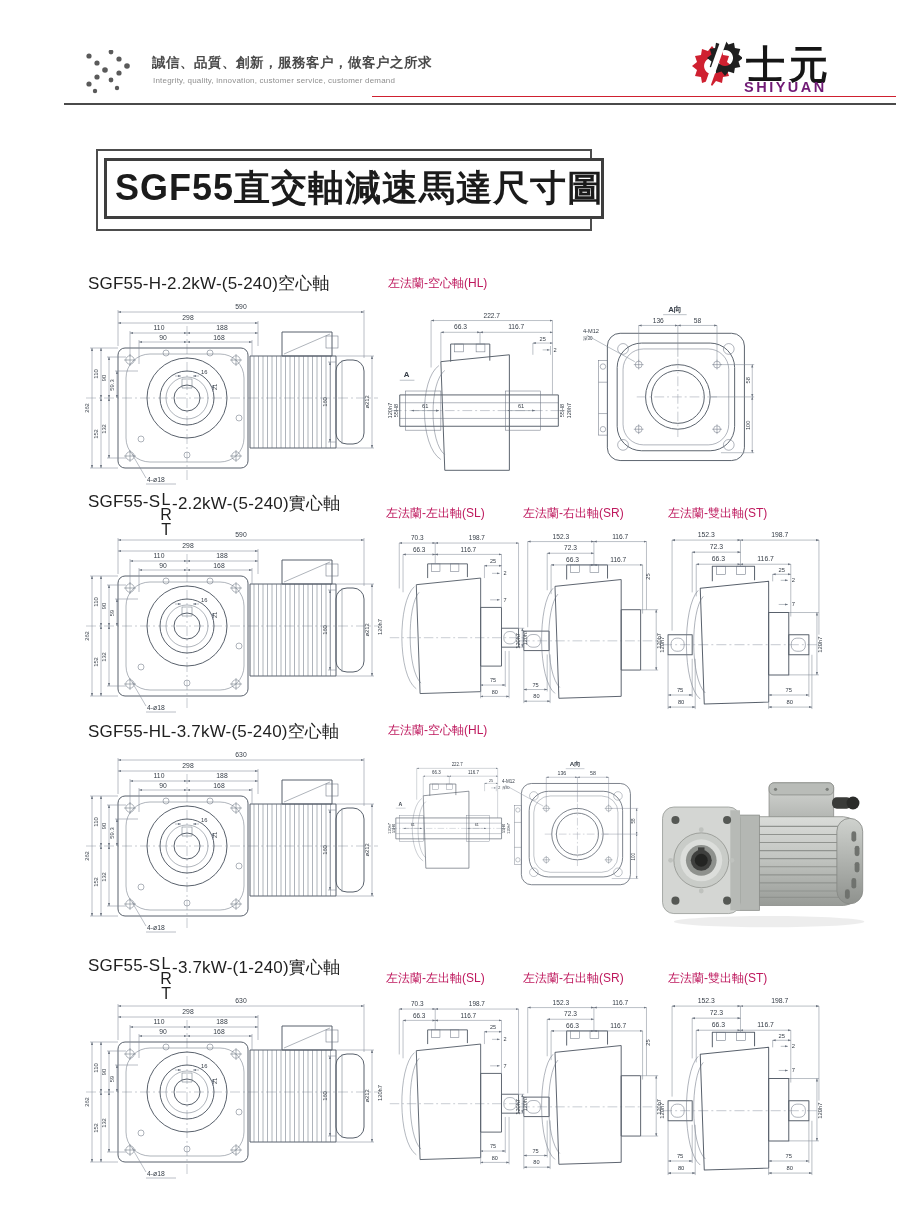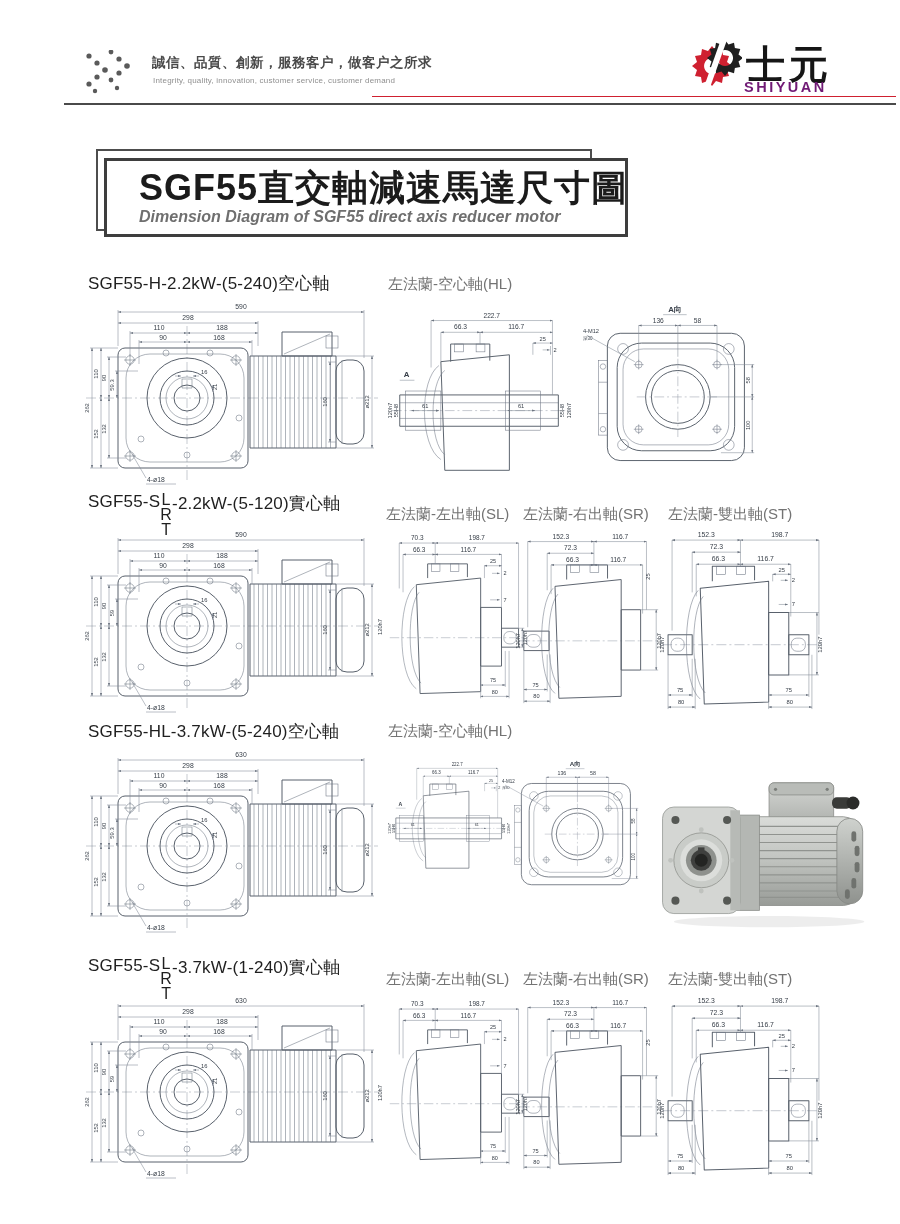--- a/index.html
+++ b/index.html
@@ -8,28 +8,28 @@
   .abs{position:absolute;}
   
   .slogan-zh{font-size:13.5px;font-weight:bold;color:#4a4a4a;letter-spacing:.5px;white-space:nowrap;}
   .slogan-en{font-size:8px;color:#8f8f8f;letter-spacing:.2px;white-space:nowrap;}
   .brand-zh{font-size:39px;font-weight:900;color:#161616;letter-spacing:4px;white-space:nowrap;}
   .brand-en{font-size:14.5px;font-weight:800;color:#701a75;letter-spacing:2.5px;white-space:nowrap;}
   .rule{position:absolute;height:0;border-top:2px solid #4a4a4a;}
   .rule.red{border-top:1.6px solid #cf2030;}
   
   .tb-back{position:absolute;border:2px solid #4d4d4d;background:#fff;}
-  .tb-front{position:absolute;border:3px solid #3e3e3e;background:#fff;padding:6px 16px 8px 32px;}
+  .tb-front{position:absolute;border:3px solid #3e3e3e;background:#fff;padding:6px 16px 8px 8px;}
   .title-zh{font-size:36px;font-weight:900;color:#1b1b1b;letter-spacing:1px;white-space:nowrap;line-height:1.15;}
   .title-en{font-size:16px;font-weight:bold;font-style:italic;color:#6f6f6f;white-space:nowrap;}
   
   .model{font-size:17px;color:#1f1f1f;letter-spacing:.2px;white-space:nowrap;display:flex;align-items:flex-start;}
   .stack{display:inline-flex;flex-direction:column;align-items:center;line-height:.95;}
   .stack span{font-size:16px;}
-  .viewlbl{font-size:15px;color:#737373;white-space:nowrap;}
+  .viewlbl{font-size:12px;color:#be185d;white-space:nowrap;}
   
   .draw svg{display:block;width:100%;height:auto;overflow:visible;}
   .ln{stroke:#59616c;stroke-width:1;fill:none;stroke-linejoin:round;}
   .tn{stroke:#6d7583;stroke-width:.55;fill:none;}
   .dm{stroke:#828a96;stroke-width:.55;fill:none;}
   .cl{stroke:#8d95a2;stroke-width:.5;fill:none;stroke-dasharray:10 3 2 3;}
   .tx{font-family:"Liberation Sans",sans-serif;font-size:6.8px;fill:#39404a;text-anchor:middle;}
   .t6{font-size:5.8px;}
   .t5{font-size:4.6px;}
   .t8{font-size:8px;font-weight:bold;}
@@ -96,21 +96,20 @@
   </div>
   <div class="abs brand-zh" style="left:746px;top:38px;">士元</div>
   <div class="abs brand-en" style="left:744px;top:79px;">SHIYUAN</div>
 
   <div class="rule red" style="left:372px;top:96px;width:524px;"></div>
   <div class="rule" style="left:64px;top:103px;width:832px;"></div>
 
   <div class="tb-back" style="left:96px;top:149px;width:492px;height:78px;"></div>
   <div class="tb-front" style="left:104px;top:158px;width:470px;">
     <div class="title-zh">SGF55直交軸減速馬達尺寸圖</div>
-    <div class="title-en">Dimension Diagram of SGF55 direct axis reducer motor</div>
   </div>
 
   <div class="abs model" style="left:88px;top:272px;">
     <span>SGF55-H-2.2kW-(5-240)空心軸</span>
   </div>
   <div class="abs viewlbl" style="left:388px;top:275px;">左法蘭-空心軸(HL)</div>
   <div class="abs draw" style="left:80px;top:296px;width:305px;">
 <svg viewBox="0 0 305 192" xmlns="http://www.w3.org/2000/svg">
   <line class="cl" x1="6" y1="102" x2="298" y2="102"></line>
   <line class="cl" x1="107" y1="30" x2="107" y2="186"></line>
@@ -270,21 +269,21 @@
 </svg>
 </div>
 
   <div class="abs model" style="left:88px;top:492px;height:52px;">
     <span>SGF55-S</span>
       <span class="stack">
         <span>L</span>
         <span>R</span>
         <span>T</span>
       </span>
-      <span>-2.2kW-(5-120)實心軸</span>
+      <span>-2.2kW-(5-240)實心軸</span>
   </div>
   <div class="abs viewlbl" style="left:386px;top:505px;">左法蘭-左出軸(SL)</div>
   <div class="abs viewlbl" style="left:523px;top:505px;">左法蘭-右出軸(SR)</div>
   <div class="abs viewlbl" style="left:668px;top:505px;">左法蘭-雙出軸(ST)</div>
   <div class="abs draw" style="left:80px;top:524px;width:305px;">
 <svg viewBox="0 0 305 192" xmlns="http://www.w3.org/2000/svg">
   <line class="cl" x1="6" y1="102" x2="298" y2="102"></line>
   <line class="cl" x1="107" y1="30" x2="107" y2="186"></line>
   <rect class="ln" x="38" y="52" width="130" height="120" rx="7"></rect>
   <g class="tn">

